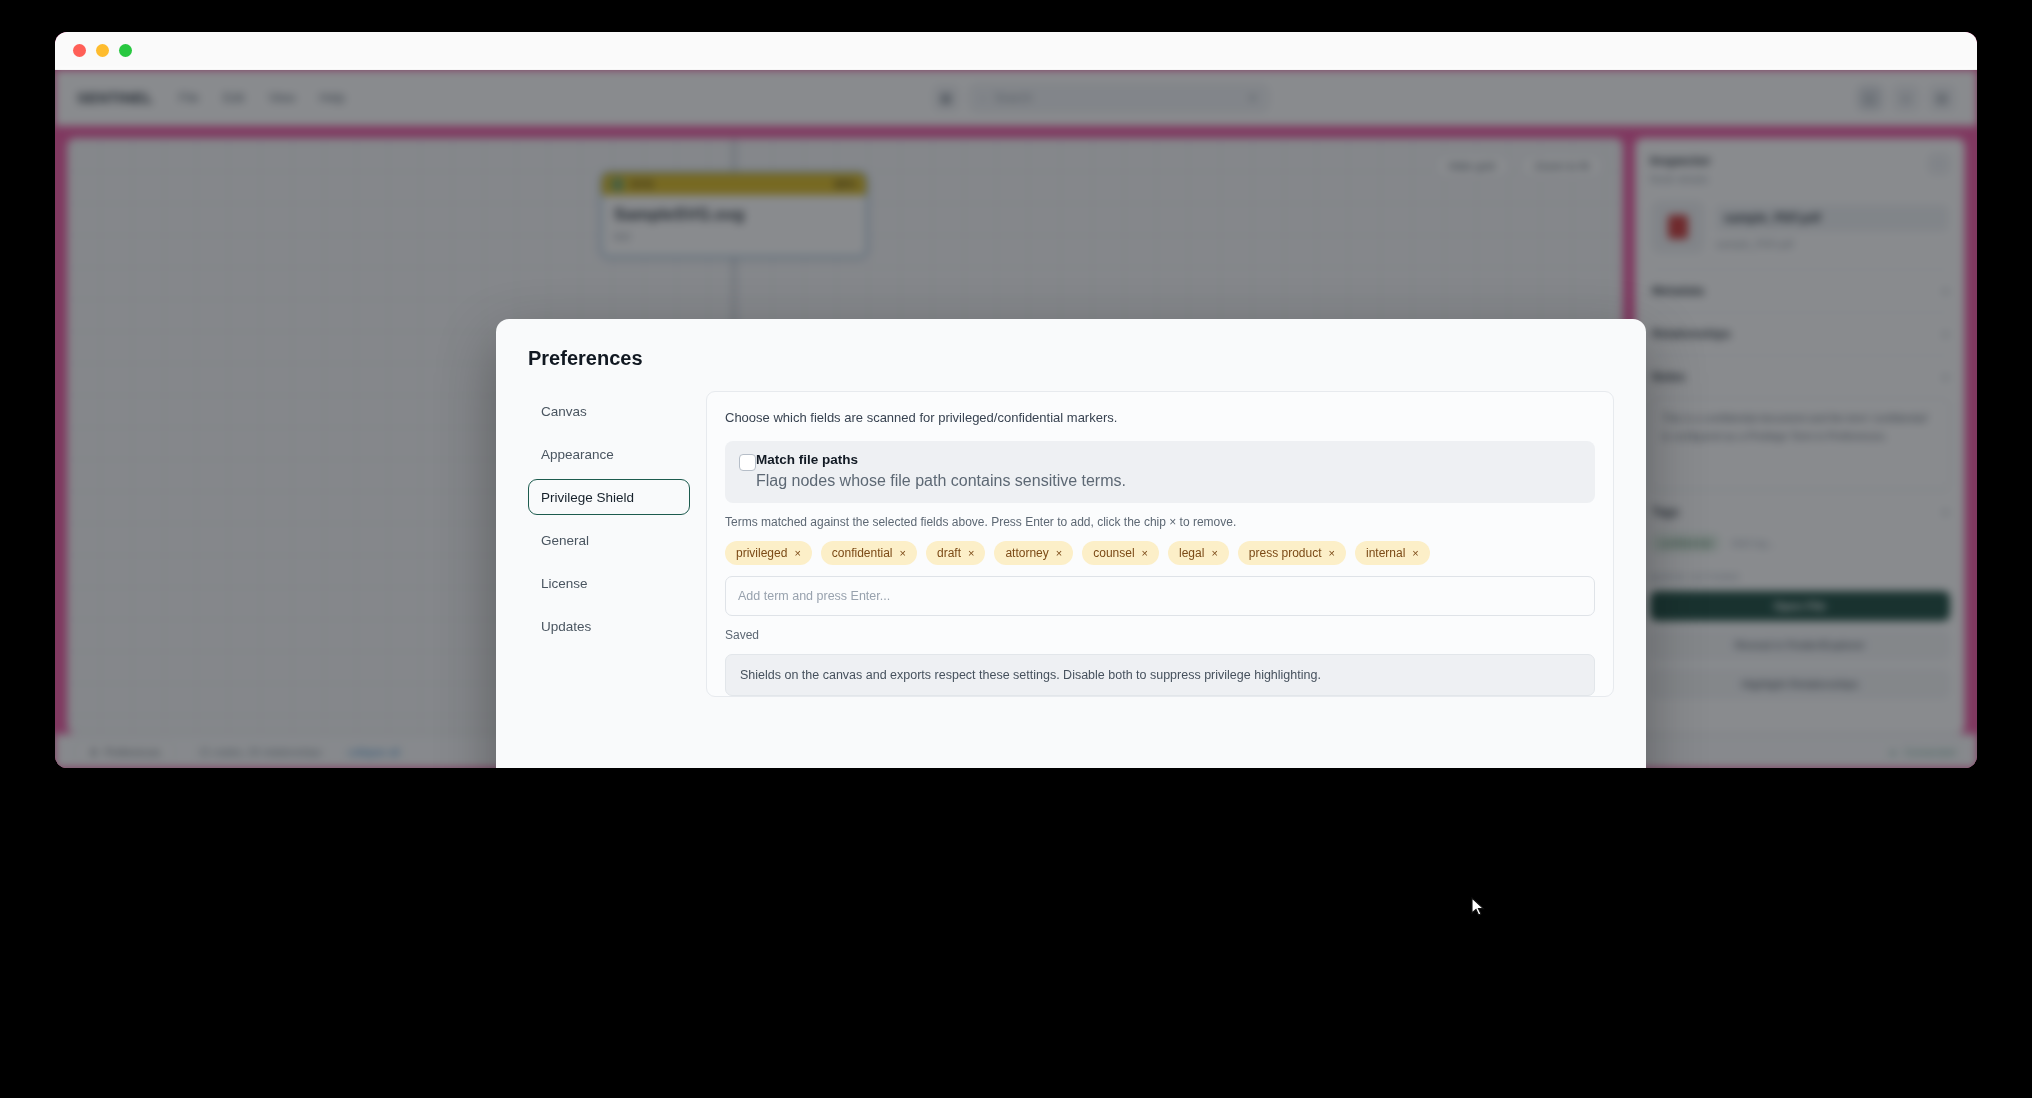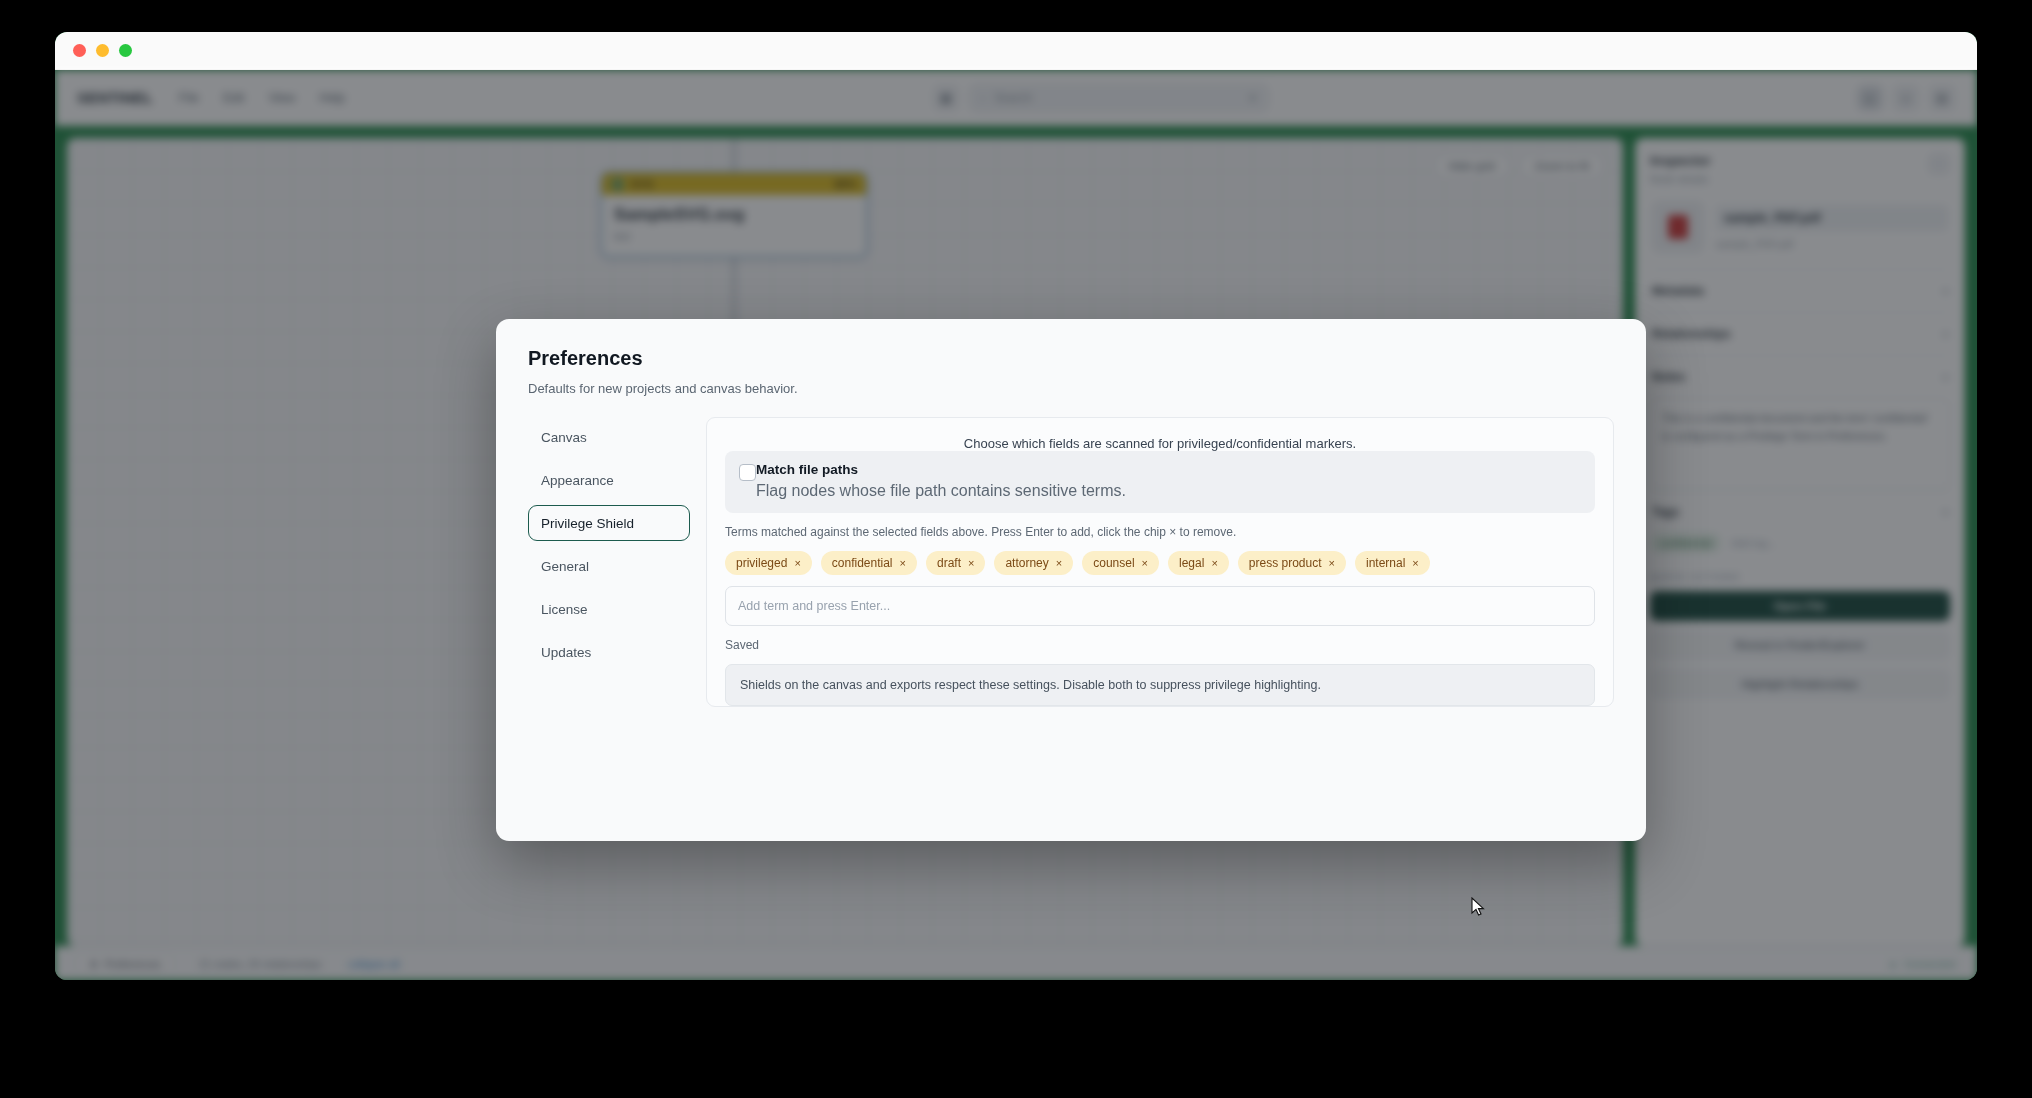--- a/index.html
+++ b/index.html
@@ -7,22 +7,22 @@
     width: 2032px; height: 1098px;
     background: #000;
     font-family: "Liberation Sans", sans-serif;
     overflow: hidden;
   }
   #root { position: relative; width: 2032px; height: 1098px; background: #000; }
 
   
   .window {
     position: absolute; left: 55px; top: 32px;
-    width: 1922px; height: 948px;
-    background: #15803d;
+    width: 1922px; height: 736px;
+    background: #ec4899;
     border-radius: 12px;
     overflow: hidden;
   }
   .titlebar {
     height: 38px; background: #fafafa;
     display: flex; align-items: center; padding-left: 18px; gap: 10px;
     border-bottom: 1px solid #ececec;
   }
   .dot { width: 13px; height: 13px; border-radius: 50%; }
   .dot.red { background: #ff5f57; }
@@ -183,21 +183,21 @@
     font-size: 13.5px; color: #4a5560; border-radius: 9px; margin-bottom: 7px;
     border: 1px solid transparent; cursor: pointer;
   }
   .nav-item.active {
     border-color: #1d5b4e; color: #17212b; background: #f9fafb; font-weight: 400;
   }
   .panel {
     flex: 1; background: #fbfcfd; border: 1px solid #e7eaee;
     border-radius: 9px; padding: 18px 18px 0 18px;
   }
-  .panel-lead { font-size: 13px; color: #384351; margin-bottom: 0; text-align: center; }
+  .panel-lead { font-size: 13px; color: #384351; margin-bottom: 16px; }
   .check-row {
     background: #eef0f3; border-radius: 8px; padding: 11px 14px 13px;
     display: flex; margin-bottom: 12px;
   }
   .cbox {
     width: 17px; height: 17px; border-radius: 4px; flex: none; margin-top: 2px;
     border: 1.5px solid #b6bec8; background: #fff; cursor: pointer;
   }
   .cbox.checked {
     background: #1d74f5; border-color: #1d74f5;
@@ -373,21 +373,20 @@
           <span>Connected</span>
         </div>
       </div>
     </div>
 
     <div class="overlay"></div>
 
     <div class="modal">
       <button class="modal-close" style="font-size:0;">close-icon</button>
       <div class="modal-title">Preferences</div>
-      <div class="modal-sub">Defaults for new projects and canvas behavior.</div>
 
       <div class="modal-body">
         <div class="nav">
           <div class="nav-item">Canvas</div>
           <div class="nav-item">Appearance</div>
           <div class="nav-item active">Privilege Shield</div>
           <div class="nav-item">General</div>
           <div class="nav-item">License</div>
           <div class="nav-item">Updates</div>
         </div>

